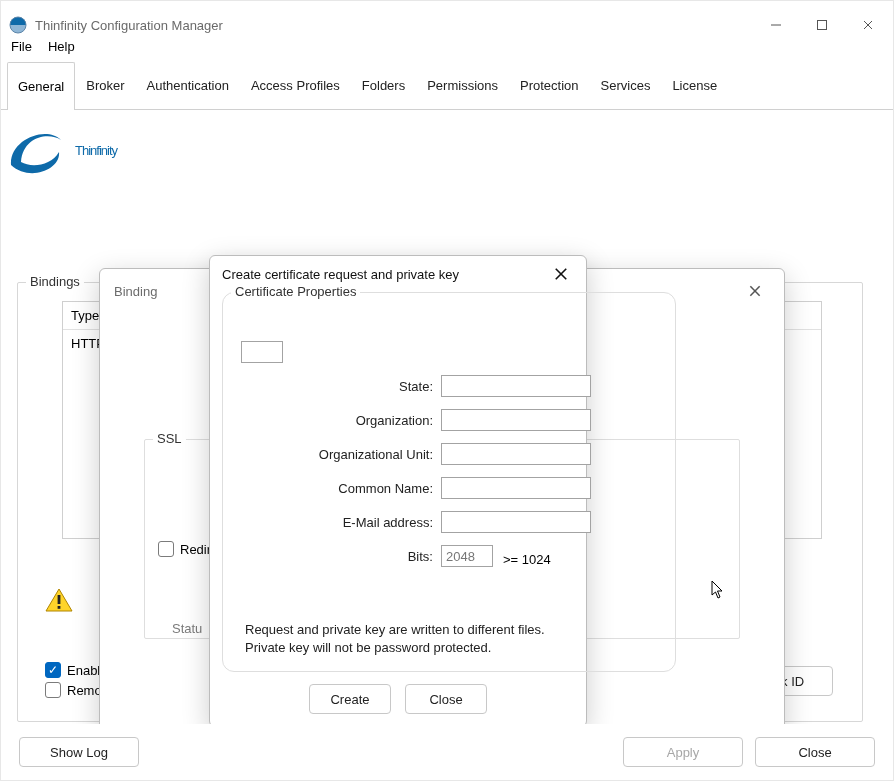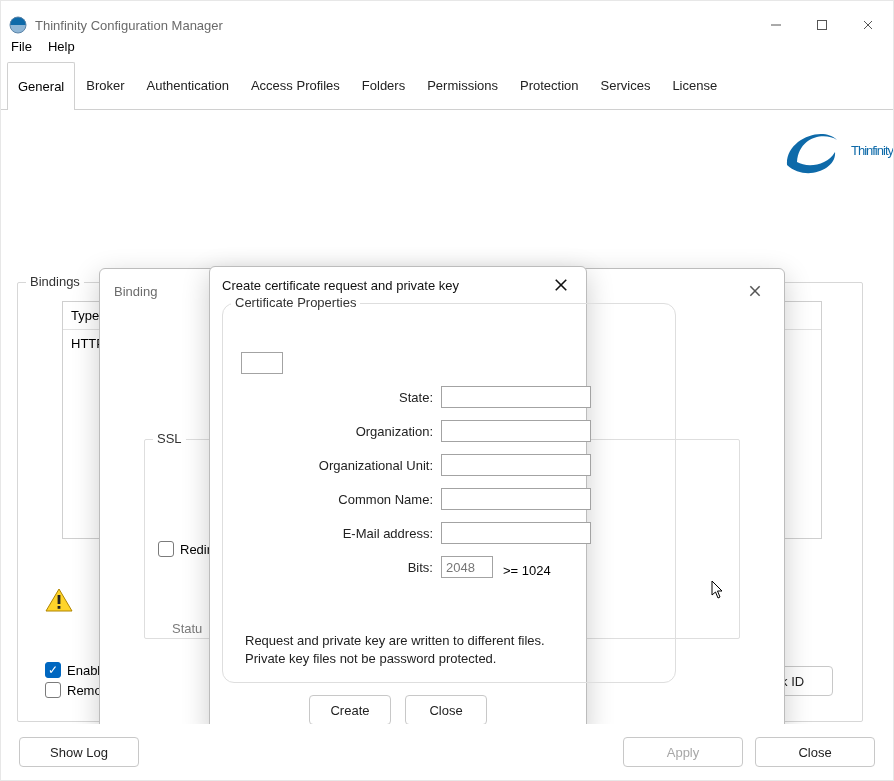--- a/index.html
+++ b/index.html
@@ -30,21 +30,21 @@
     color:#222; background:#fff;
   }
   .tab.active {
     border-color: #d0d0d0; color:#000; position:relative; top:1px; background:#fff;
     border-top-left-radius:2px; border-top-right-radius:2px;
   }
   
   .content { position:relative; width:100%; height: calc(781px - 36px - 22px - 32px - 60px); }
   
   .logo-area {
-    position:absolute; left:0; right:0; top:10px; display:flex; justify-content:flex-end;
+    position:absolute; left:0; right:0; top:10px; display:flex; justify-content:flex-start;
   }
   .logo-text {
     font-size:60px; font-weight:300; color:#0e6aa9; letter-spacing:-1px; display:flex; align-items:center;
   }
   .logo-swirl { width:70px; height:60px; margin-right:4px; }
   
   .groupbox {
     position:absolute; border:1px solid #d7d7d7; border-radius:2px; background:transparent;
   }
   .groupbox > .legend {
@@ -89,21 +89,21 @@
   }
   #dlg-binding { left:98px; top:158px; width:686px; height:468px; }
   #dlg-binding .dlg-title { padding:10px 14px; color:#6c6c6c; display:flex; align-items:center; }
   #dlg-binding .dlg-close { margin-left:auto; width:30px; height:24px; display:flex; align-items:center; justify-content:center; color:#555; }
   #dlg-binding .ssl-grp { position:absolute; left:44px; top:170px; width:596px; height:200px; border:1px solid #dedede; border-radius:2px; }
   #dlg-binding .ssl-grp .legend { position:absolute; top:-9px; left:8px; background:#fff; padding:0 4px; color:#333; }
   #dlg-binding .redirect { position:absolute; left:58px; top:272px; display:flex; align-items:center; gap:6px; }
   #dlg-binding .status-lbl { position:absolute; left:72px; top:352px; color:#7b7b7b; }
 
   
-  #dlg-cert { left:208px; top:156px; width:378px; height:472px; }
+  #dlg-cert { left:208px; top:145px; width:378px; height:472px; }
   #dlg-cert .dlg-title { padding:8px 12px 8px 12px; display:flex; align-items:center; color:#111; font-size:14px; }
   #dlg-cert .dlg-title .close { margin-left:auto; width:26px; height:20px; display:flex; align-items:center; justify-content:center; }
   #dlg-cert .props-grp {
     position:absolute; left:12px; top:36px; width:454px; height:380px;
     border:1px solid #dedede; border-radius:12px;
   }
   #dlg-cert .props-grp .legend { position:absolute; top:-9px; left:8px; background:#fff; padding:0 4px; color:#333; }
   #dlg-cert .form { position:absolute; left:18px; top:48px; width:420px; }
   #dlg-cert .form-row { display:flex; align-items:center; margin-bottom:12px; }
   #dlg-cert .form-row .lbl { width:200px; text-align:right; padding-right:8px; color:#222; }
@@ -297,21 +297,21 @@
             <span class="lbl">Bits:</span>
             <span class="fld">
               <input type="text" class="fld-bits" value="2048" style="">
               <span>&gt;= 1024</span>
             </span>
           </div>
         </div>
 
         <div class="note">
           <div>Request and private key are written to different files.</div>
-          <div>Private key files not be password protected.</div>
+          <div>Private key will not be password protected.</div>
         </div>
       </div>
       <div class="dlg-buttons">
         <button class="btn">Create</button>
         <button class="btn">Close</button>
       </div>
     </div>
 
     <span class="cursor-arrow">
       <svg width="16" height="20" viewBox="0 0 16 20">

